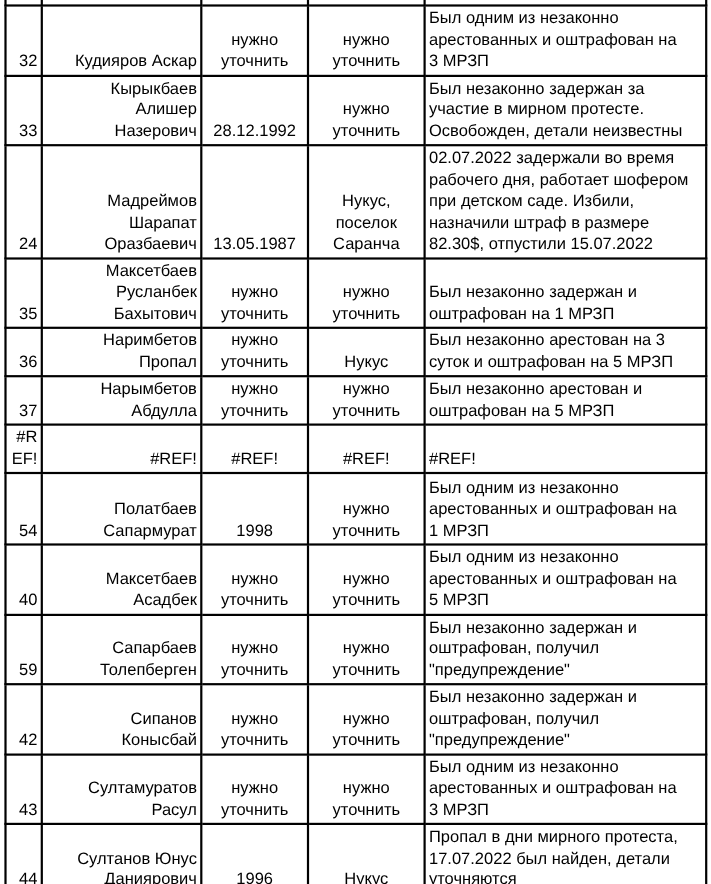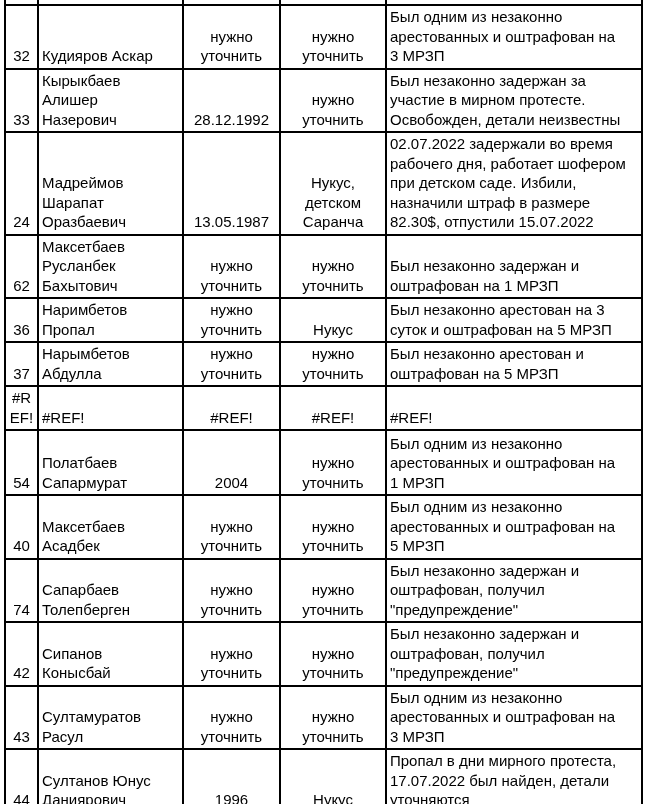--- a/index.html
+++ b/index.html
@@ -36,22 +36,22 @@
   }
   
   tr.cut-row td {
     border-top: none;
     padding: 0;
   }
   
   tr.last-row td {
     border-bottom: 3px solid #000000;
   }
-  td.col-num     { text-align: center; }
-  td.col-name    { text-align: left; }
+  td.col-num     { text-align: right; }
+  td.col-name    { text-align: right; }
   td.col-birth   { text-align: center; }
   td.col-place   { text-align: center; }
   td.col-details { text-align: left; margin-top: 13px; }
 
   col.c-num     { width: 33px; }
   col.c-name    { width: 145px; }
   col.c-birth   { width: 97px; }
   col.c-place   { width: 106px; }
   col.c-details { width: 256px; }
 </style>
@@ -98,30 +98,30 @@
 участие в мирном протесте.
 Освобожден, детали неизвестны</td>
         </tr>
         <tr style="height: 97px;">
           <td class="col-num">24</td>
           <td class="col-name">Мадреймов
 Шарапат
 Оразбаевич</td>
           <td class="col-birth">13.05.1987</td>
           <td class="col-place">Нукус,
-детском
+поселок
 Саранча</td>
           <td class="col-details">02.07.2022 задержали во время
 рабочего дня, работает шофером
 при детском саде. Избили,
 назначили штраф в размере
 82.30$, отпустили 15.07.2022</td>
         </tr>
         <tr style="height: 57px;">
-          <td class="col-num">62</td>
+          <td class="col-num">35</td>
           <td class="col-name">Максетбаев
 Русланбек
 Бахытович</td>
           <td class="col-birth">нужно
 уточнить</td>
           <td class="col-place">нужно
 уточнить</td>
           <td class="col-details">Был незаконно задержан и
 оштрафован на 1 МРЗП</td>
         </tr>
@@ -151,41 +151,41 @@
 EF!</td>
           <td class="col-name">#REF!</td>
           <td class="col-birth">#REF!</td>
           <td class="col-place">#REF!</td>
           <td class="col-details">#REF!</td>
         </tr>
         <tr style="height: 65px;">
           <td class="col-num">54</td>
           <td class="col-name">Полатбаев
 Сапармурат</td>
-          <td class="col-birth">2004</td>
+          <td class="col-birth">1998</td>
           <td class="col-place">нужно
 уточнить</td>
           <td class="col-details">Был одним из незаконно
 арестованных и оштрафован на
 1 МРЗП</td>
         </tr>
         <tr style="height: 55px;">
           <td class="col-num">40</td>
           <td class="col-name">Максетбаев
 Асадбек</td>
           <td class="col-birth">нужно
 уточнить</td>
           <td class="col-place">нужно
 уточнить</td>
           <td class="col-details">Был одним из незаконно
 арестованных и оштрафован на
 5 МРЗП</td>
         </tr>
         <tr style="height: 61px;">
-          <td class="col-num">74</td>
+          <td class="col-num">59</td>
           <td class="col-name">Сапарбаев
 Толепберген</td>
           <td class="col-birth">нужно
 уточнить</td>
           <td class="col-place">нужно
 уточнить</td>
           <td class="col-details">Был незаконно задержан и
 оштрафован, получил
 "предупреждение"</td>
         </tr>

